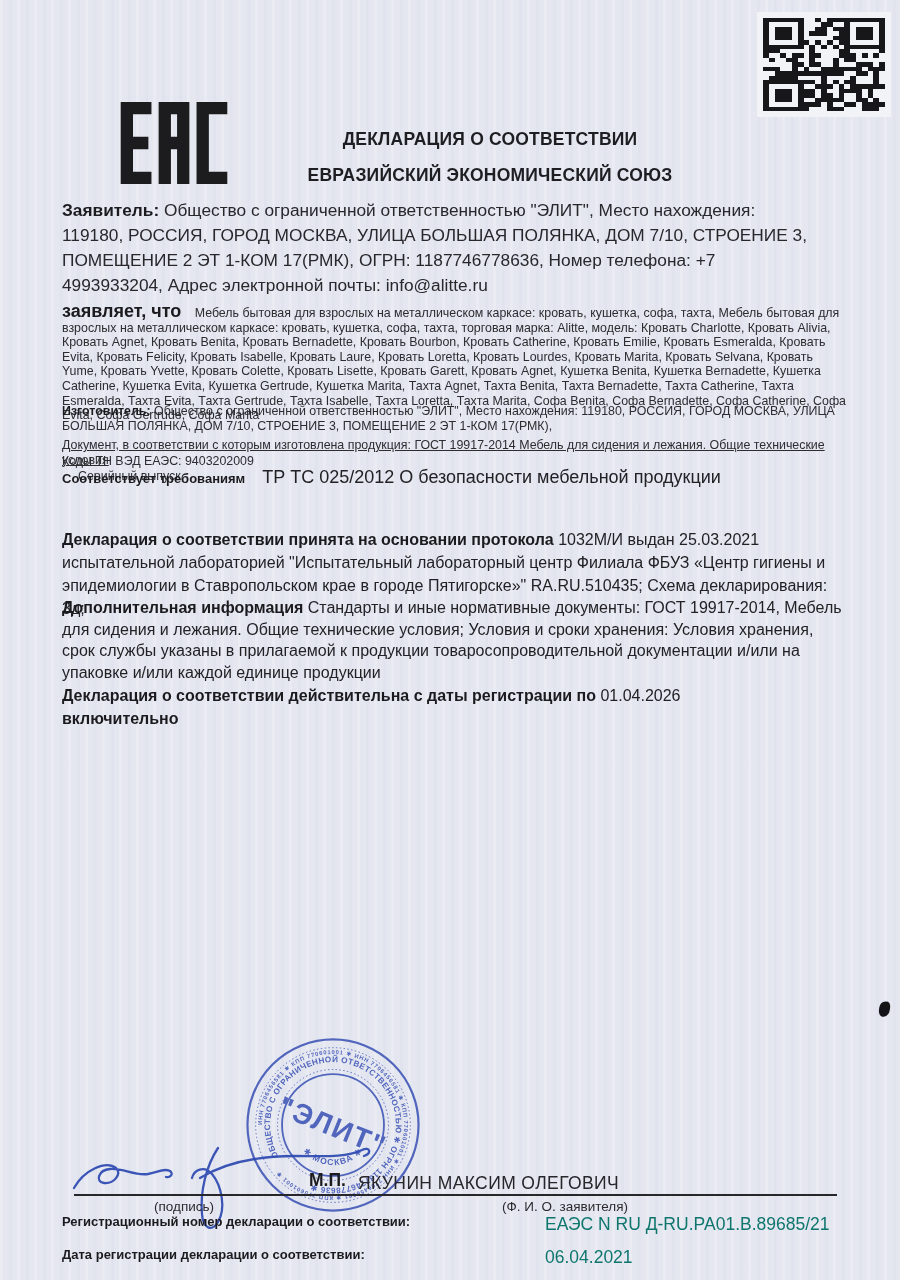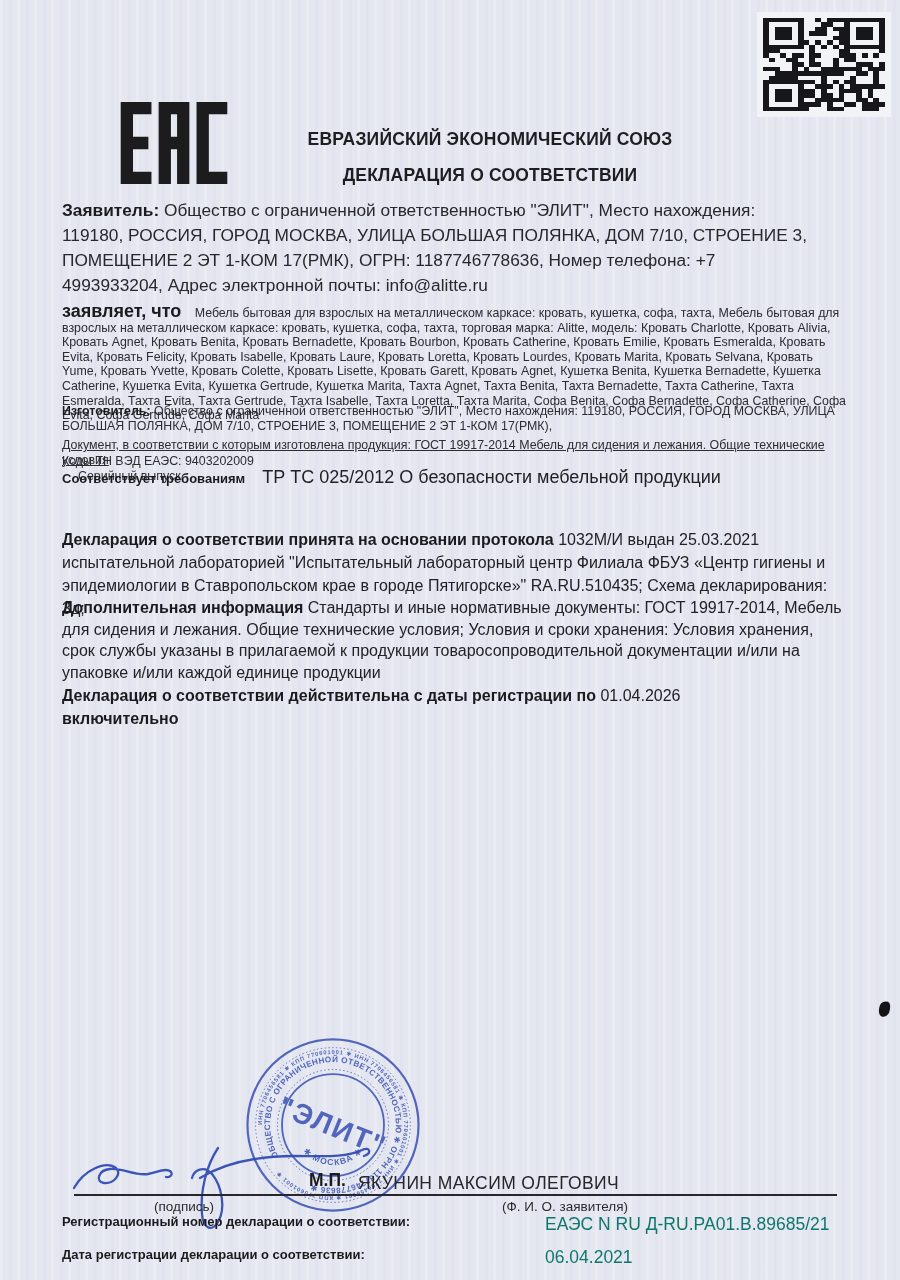--- a/index.html
+++ b/index.html
@@ -61,22 +61,22 @@
 
 <div class="abs eac-wrap" aria-label="ЕАС">
   <svg viewBox="0 0 104 80" width="112" height="82">
     <path fill="#1c1c1f" d="M0,0 H30 V12 H12 V34 H27 V46 H12 V68 H30 V80 H0 Z"></path>
     <path fill="#1c1c1f" fill-rule="evenodd" d="M37,80 V0 H67 V80 H55 V46 H49 V80 Z M49,12 H55 V34 H49 Z"></path>
     <path fill="#1c1c1f" d="M74,0 H104 V12 H86 V68 H104 V80 H74 Z"></path>
   </svg>
 </div>
 
 <div class="abs titles">
+  <div class="title-line">ДЕКЛАРАЦИЯ О СООТВЕТСТВИИ</div>
   <div class="title-line">ЕВРАЗИЙСКИЙ ЭКОНОМИЧЕСКИЙ СОЮЗ</div>
-  <div class="title-line">ДЕКЛАРАЦИЯ О СООТВЕТСТВИИ</div>
 </div>
 
 <div class="abs qr-wrap">
   <svg id="qr-svg" viewBox="0 0 21 21" preserveAspectRatio="none" shape-rendering="crispEdges">
       <rect x="0" y="0" width="1" height="1" fill="#17171a"></rect>
       <rect x="1" y="0" width="1" height="1" fill="#17171a"></rect>
       <rect x="2" y="0" width="1" height="1" fill="#17171a"></rect>
       <rect x="3" y="0" width="1" height="1" fill="#17171a"></rect>
       <rect x="4" y="0" width="1" height="1" fill="#17171a"></rect>
       <rect x="5" y="0" width="1" height="1" fill="#17171a"></rect>

